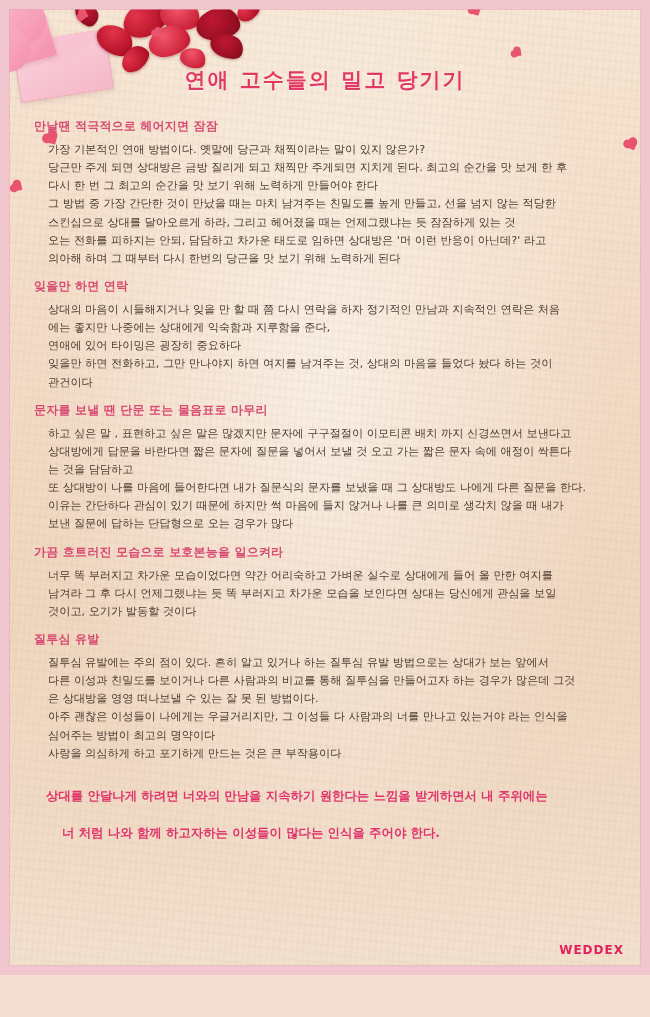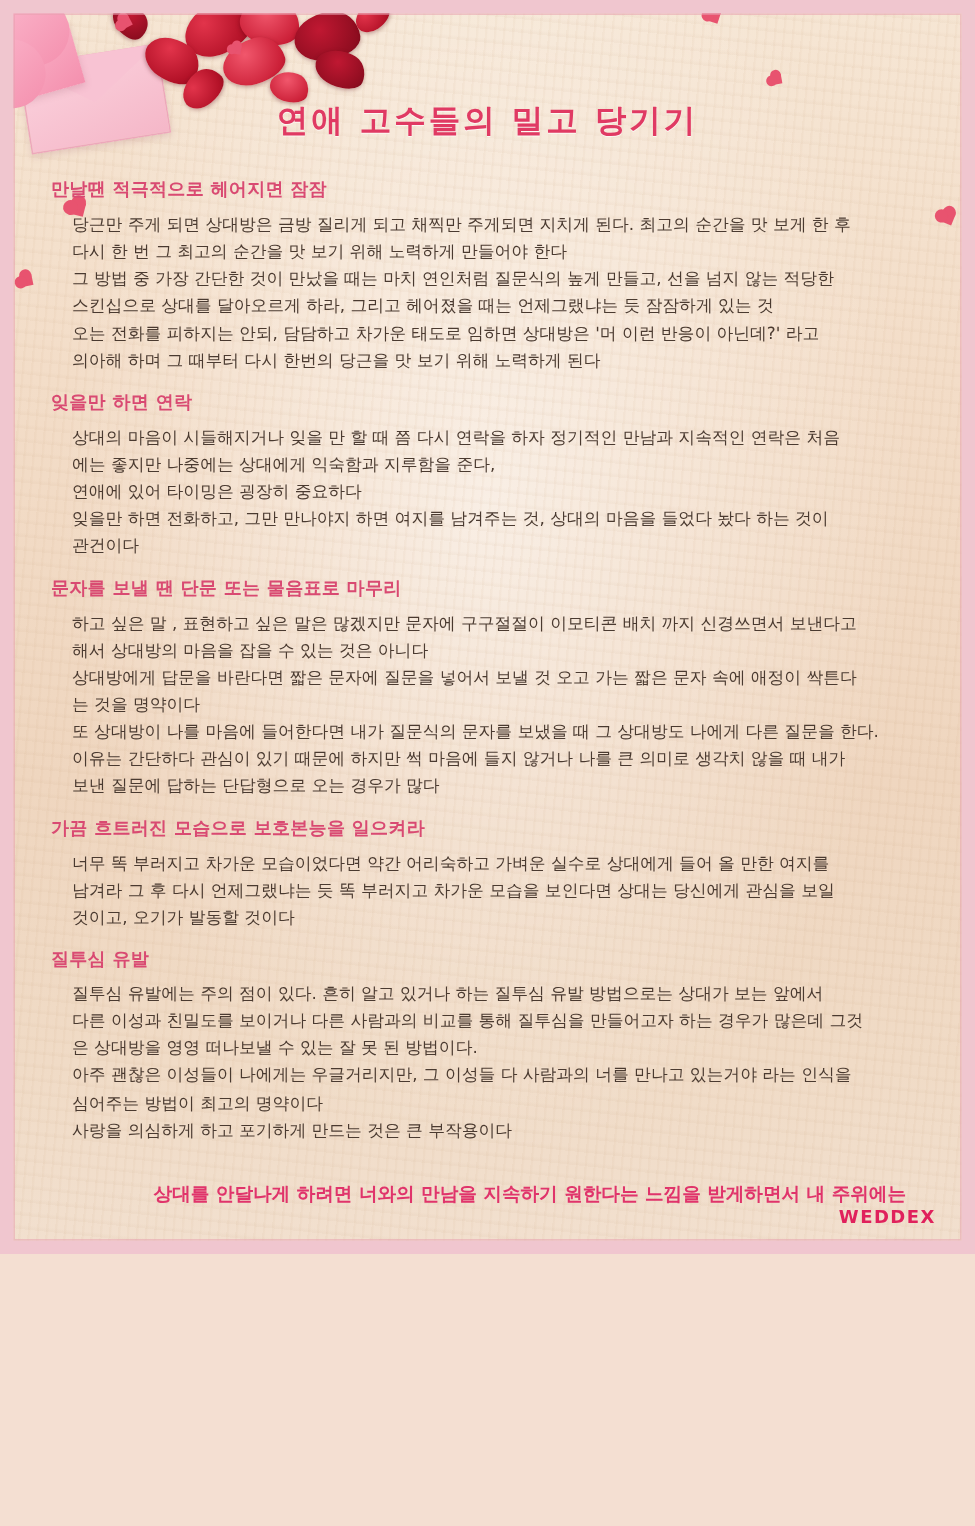--- a/index.html
+++ b/index.html
@@ -10,21 +10,21 @@
     width: 650px;
     height: 1017px;
     font-family: "DejaVu Sans", "Liberation Sans", sans-serif;
     background: #f4dfd2;
     overflow: hidden;
   }
 
   .page {
     position: relative;
     width: 650px;
-    height: 836px;
+    height: 975px;
     background:
       radial-gradient(ellipse at 50% 40%, rgba(255,255,255,0.55) 0%, rgba(255,255,255,0) 62%),
       linear-gradient(180deg, #f6e6d4 0%, #f3ddc8 30%, #efd6bf 62%, #f0dbc6 85%, #f2e0cf 100%);
     overflow: hidden;
   }
   
   .page::before {
     content: "";
     position: absolute;
     inset: 0;
@@ -171,21 +171,21 @@
     line-height: 1.62;
   }
   .sec-body p { margin: 0; }
 
   .closing {
     margin: 22px 24px 0 24px;
     color: #e0346b;
     font-size: 12.4px;
     font-weight: bold;
     line-height: 1.7;
-    text-align: right;
+    text-align: left;
   }
 
   .footer {
     position: absolute;
     right: 26px;
     bottom: 18px;
     color: #e0215c;
     font-size: 12px;
     font-weight: bold;
     letter-spacing: 1px;
@@ -225,23 +225,24 @@
 
   </div>
 
   <div class="content">
 
     <div class="title">연애 고수들의 밀고 당기기</div>
 
     <div class="section">
       <div class="sec-head">만날땐 적극적으로 헤어지면 잠잠</div>
       <div class="sec-body">
+        <p>가장 기본적인 연애 방법이다. 옛말에 당근과 채찍이라는 말이 있지 않은가?</p>
         <p>당근만 주게 되면 상대방은 금방 질리게 되고 채찍만 주게되면 지치게 된다. 최고의 순간을 맛 보게 한 후</p>
         <p>다시 한 번 그 최고의 순간을 맛 보기 위해 노력하게 만들어야 한다</p>
-        <p>그 방법 중 가장 간단한 것이 만났을 때는 마치 연인처럼 질문식의 높게 만들고, 선을 넘지 않는 적당한</p>
+        <p>그 방법 중 가장 간단한 것이 만났을 때는 마치 남겨주는 친밀도를 높게 만들고, 선을 넘지 않는 적당한</p>
         <p>스킨십으로 상대를 달아오르게 하라, 그리고 헤어졌을 때는 언제그랬냐는 듯 잠잠하게 있는 것</p>
         <p>오는 전화를 피하지는 안되, 담담하고 차가운 태도로 임하면 상대방은 '머 이런 반응이 아닌데?' 라고</p>
         <p>의아해 하며 그 때부터 다시 한번의 당근을 맛 보기 위해 노력하게 된다</p>
       </div>
     </div>
 
     <div class="section">
       <div class="sec-head">잊을만 하면 연락</div>
       <div class="sec-body">
         <p>상대의 마음이 시들해지거나 잊을 만 할 때 쯤 다시 연락을 하자 정기적인 만남과 지속적인 연락은 처음</p>
@@ -249,23 +250,22 @@
         <p>연애에 있어 타이밍은 굉장히 중요하다</p>
         <p>잊을만 하면 전화하고, 그만 만나야지 하면 여지를 남겨주는 것, 상대의 마음을 들었다 놨다 하는 것이</p>
         <p>관건이다</p>
       </div>
     </div>
 
     <div class="section">
       <div class="sec-head">문자를 보낼 땐 단문 또는 물음표로 마무리</div>
       <div class="sec-body">
         <p>하고 싶은 말 , 표현하고 싶은 말은 많겠지만 문자에 구구절절이 이모티콘 배치 까지 신경쓰면서 보낸다고</p>
-        <p>해서 상대방의 마음을 잡을 수 있는 것은 아니다</p>
         <p>상대방에게 답문을 바란다면 짧은 문자에 질문을 넣어서 보낼 것 오고 가는 짧은 문자 속에 애정이 싹튼다</p>
-        <p>는 것을 명약이다</p>
+        <p>는 것을 담담하고</p>
         <p>또 상대방이 나를 마음에 들어한다면 내가 질문식의 문자를 보냈을 때 그 상대방도 나에게 다른 질문을 한다.</p>
         <p>이유는 간단하다 관심이 있기 때문에 하지만 썩 마음에 들지 않거나 나를 큰 의미로 생각치 않을 때 내가</p>
         <p>보낸 질문에 답하는 단답형으로 오는 경우가 많다</p>
       </div>
     </div>
 
     <div class="section">
       <div class="sec-head">가끔 흐트러진 모습으로 보호본능을 일으켜라</div>
       <div class="sec-body">
         <p>너무 똑 부러지고 차가운 모습이었다면 약간 어리숙하고 가벼운 실수로 상대에게 들어 올 만한 여지를</p>

